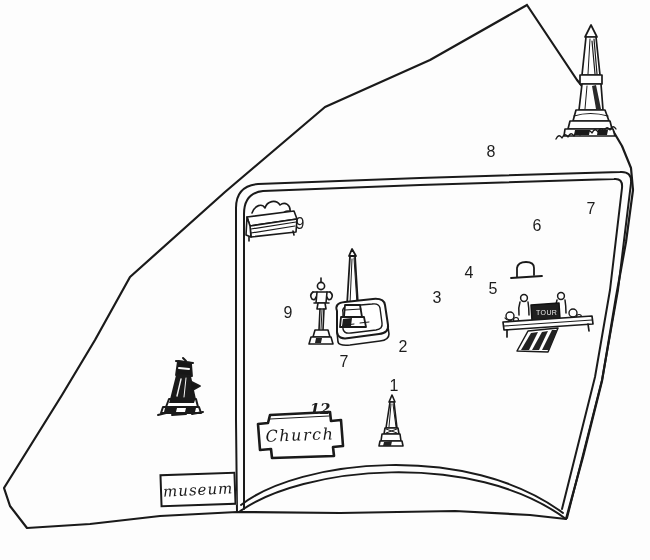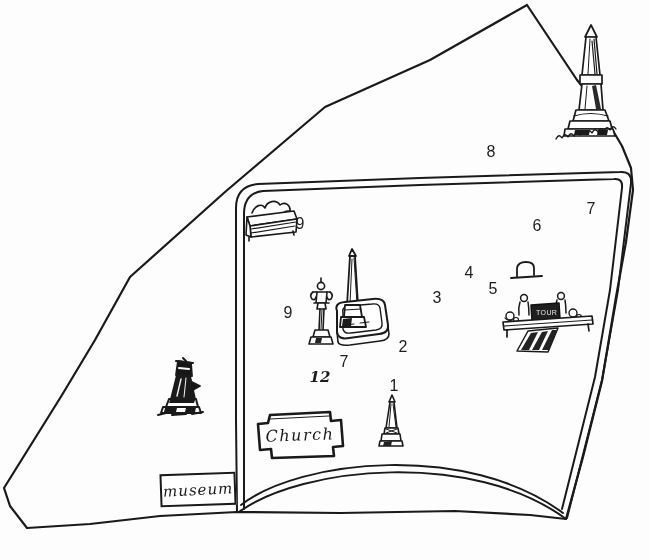--- a/index.html
+++ b/index.html
@@ -5,21 +5,21 @@
   html,body{margin:0;padding:0;background:#fff;}
   #stage{
     position:relative;width:650px;height:560px;background:#fdfdfd;overflow:hidden;
     font-family:"Liberation Sans",sans-serif;
   }
   #stage svg{position:absolute;left:0;top:0;}
   .marker{
     position:absolute;transform:translate(-50%,-50%);
     font:16px "Liberation Sans",sans-serif;color:#1d1d1d;user-select:none;line-height:1;
   }
-  .marker.serif-italic{font:italic bold 15px "DejaVu Serif",serif;}
+  .marker.serif-italic{font:italic bold 15px "DejaVu Serif",serif;margin-top:32px;}
   .hand-label{
     position:absolute;transform:translate(-50%,-50%) rotate(-2deg);
     font:italic 16px "DejaVu Serif",serif;color:#1a1a1a;letter-spacing:1.5px;white-space:nowrap;
   }
   #museum-box{
     position:absolute;left:160px;top:473px;width:72px;height:29px;
     border:2.4px solid #1a1a1a;background:#fff;transform:rotate(-2deg);
     display:flex;align-items:center;justify-content:center;
   }
   #museum-box .hand-label-inline{

